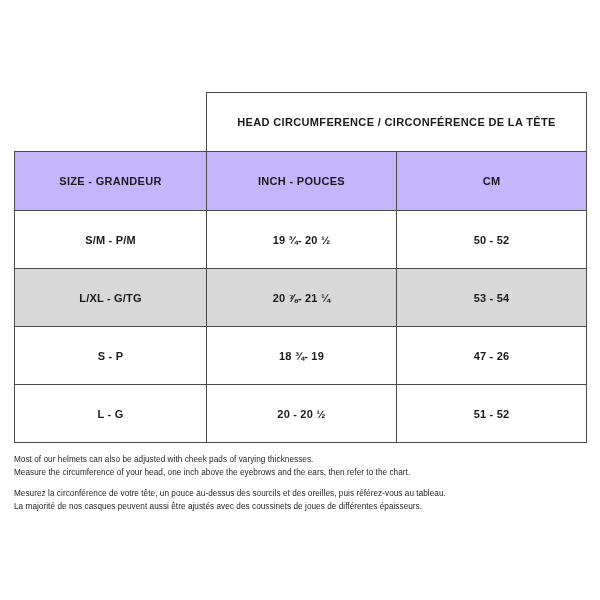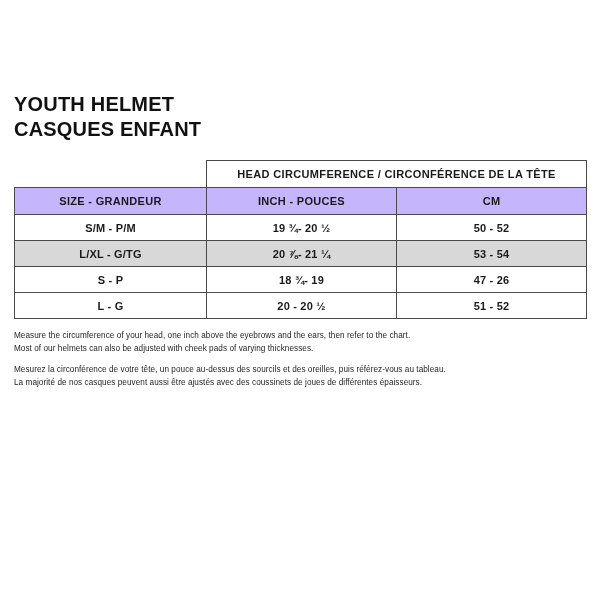--- a/index.html
+++ b/index.html
@@ -32,21 +32,21 @@
     color: #111111;
     margin: 0;
   }
   table.size-chart {
     width: 572px;
     border-collapse: collapse;
     table-layout: fixed;
   }
   table.size-chart td, table.size-chart th {
     border: 1px solid #4a4a4a;
-    padding: 0;
+    padding: 16px;
     text-align: center;
     vertical-align: middle;
     font-size: 11px;
   }
   .col-size { width: 192px; }
   .col-inch { width: 190px; }
   .col-cm  { width: 190px; }
 
   .group-head {
     height: 26px;
@@ -88,24 +88,20 @@
   }
   .note-gap {
     height: 9px;
   }
 </style>
 </head>
 <body>
 
 <div class="page">
 
-  <div class="title-block">
-    <h1 class="title">YOUTH HELMET</h1>
-    <h1 class="title">CASQUES ENFANT</h1>
-  </div>
 
   <table class="size-chart">
     <colgroup>
       <col class="col-size">
       <col class="col-inch">
       <col class="col-cm">
     </colgroup>
     <tbody>
       <tr>
         <td class="no-border-cell"></td>
@@ -134,20 +130,20 @@
       </tr>
       <tr class="plain">
         <td class="row-cell">L - G</td>
         <td class="row-cell">20 - 20 ½</td>
         <td class="row-cell">51 - 52</td>
       </tr>
     </tbody>
   </table>
 
   <div class="notes">
+    <div class="note-line">Most of our helmets can also be adjusted with cheek pads of varying thicknesses.</div>
     <div class="note-line">Measure the circumference of your head, one inch above the eyebrows and the ears, then refer to the chart.</div>
-    <div class="note-line">Most of our helmets can also be adjusted with cheek pads of varying thicknesses.</div>
     <div class="note-gap"></div>
     <div class="note-line">Mesurez la circonférence de votre tête, un pouce au-dessus des sourcils et des oreilles, puis référez-vous au tableau.</div>
     <div class="note-line">La majorité de nos casques peuvent aussi être ajustés avec des coussinets de joues de différentes épaisseurs.</div>
   </div>
 
 </div>
 
 </body></html>

